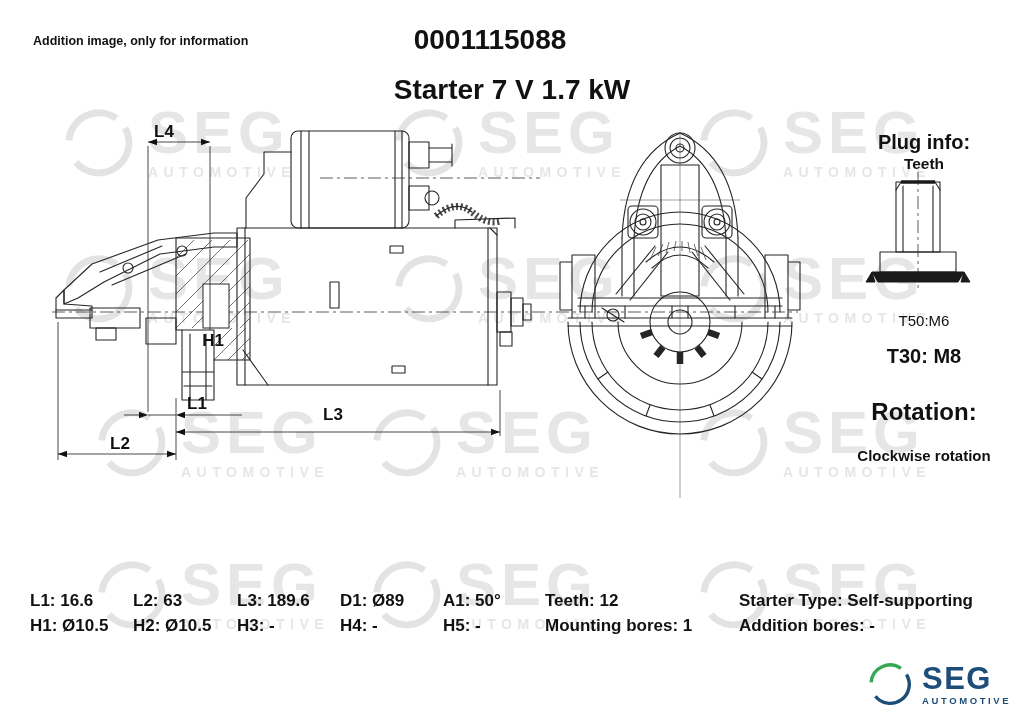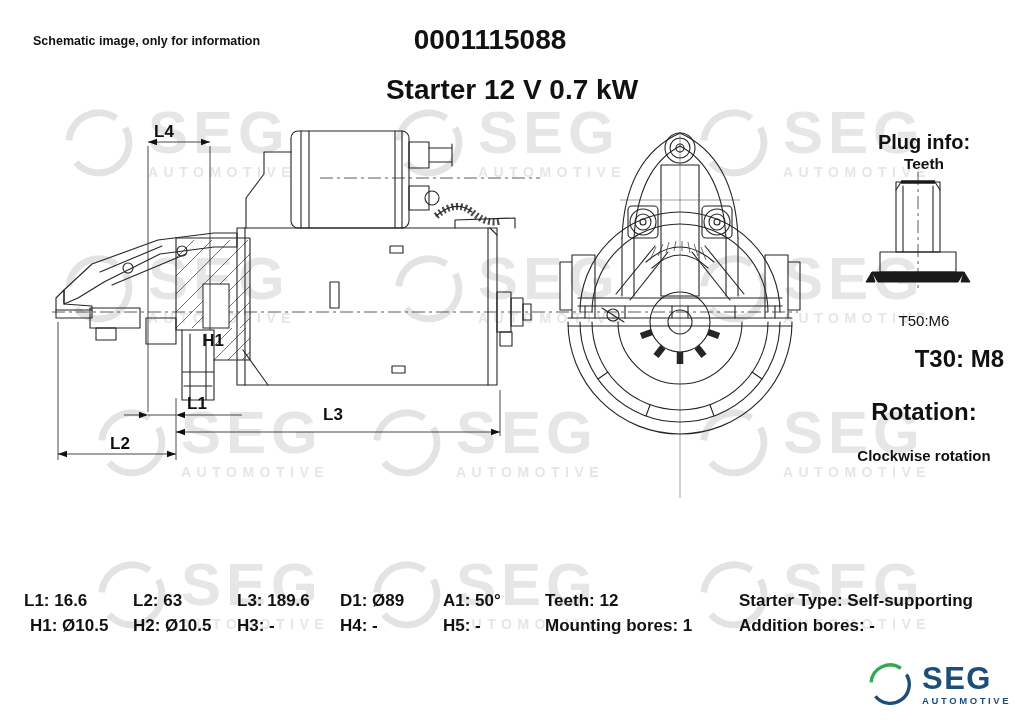--- a/index.html
+++ b/index.html
@@ -27,21 +27,21 @@
   text.dim-label{fill:#111;stroke:none;font-size:17px;font-weight:bold;text-anchor:middle;}
   
   .txt{position:absolute;z-index:2;}
   .disclaimer{left:33px;top:34px;font-size:12.5px;font-weight:bold;}
   .part-number{left:190px;top:24px;width:600px;text-align:center;font-size:28px;font-weight:bold;}
   .doc-title{left:212px;top:74px;width:600px;text-align:center;font-size:28px;font-weight:bold;}
   .plug-col{position:absolute;left:844px;width:160px;text-align:center;z-index:2;}
   .plug-heading{top:108px;font-size:20px;font-weight:bold;margin-top:23px;}
   .plug-type{top:155px;font-size:15.5px;font-weight:bold;}
   .plug-t50{top:312px;font-size:15px;font-weight:normal;}
-  .plug-t30{top:345px;font-size:24px;font-weight:bold;text-align:right;}
+  .plug-t30{top:345px;font-size:20px;font-weight:bold;}
   .rot-heading{top:398px;font-size:24px;font-weight:bold;}
   .rot-value{top:447px;font-size:15px;font-weight:bold;}
   
   .spec-cell{position:absolute;font-size:17px;font-weight:bold;white-space:nowrap;z-index:2;}
   
   .logo{position:absolute;left:866px;top:660px;display:flex;align-items:center;gap:8px;z-index:2;}
   .logo-ring path{fill:none;stroke-width:3.4;}
   .logo-text{display:flex;flex-direction:column;line-height:1;}
   .logo-brand{font-size:31px;font-weight:bold;letter-spacing:1.5px;color:#1c4e79;}
   .logo-sub{font-size:9.5px;font-weight:bold;letter-spacing:2.6px;color:#1c4e79;margin-top:2px;}
@@ -301,33 +301,33 @@
     <path class="ln" d="M903 186 V252 M933 186 V252"></path>
     <path d="M901 182 H935" fill="none" stroke="#1a1a1a" stroke-width="3.5"></path>
     <path class="ln" d="M896 190 L901 182 M940 190 L935 182"></path>
     <rect class="ln" x="880" y="252" width="76" height="20"></rect>
     <path class="solid" d="M872 272 H964 L958 282 H878 Z"></path>
     <path class="solid" d="M866 282 L872 272 L875 282 Z"></path>
     <path class="solid" d="M970 282 L964 272 L961 282 Z"></path>
   </g>
 </svg>
 
-<div class="txt disclaimer">Schematic image, only for information</div>
+<div class="txt disclaimer">Addition image, only for information</div>
 <div class="txt part-number">0001115088</div>
-<div class="txt doc-title">Starter 12 V 0.7 kW</div>
+<div class="txt doc-title">Starter 7 V 1.7 kW</div>
 
 <div class="plug-col plug-heading">Plug info:</div>
 <div class="plug-col plug-type">Teeth</div>
 <div class="plug-col plug-t50">T50:M6</div>
 <div class="plug-col plug-t30">T30: M8</div>
 <div class="plug-col rot-heading">Rotation:</div>
 <div class="plug-col rot-value">Clockwise rotation</div>
 
 <div>
-  <div class="spec-cell" style="left:24px;top:591px">L1: 16.6</div>
+  <div class="spec-cell" style="left:30px;top:591px">L1: 16.6</div>
   <div class="spec-cell" style="left:133px;top:591px">L2: 63</div>
   <div class="spec-cell" style="left:237px;top:591px">L3: 189.6</div>
   <div class="spec-cell" style="left:340px;top:591px">D1: Ø89</div>
   <div class="spec-cell" style="left:443px;top:591px">A1: 50°</div>
   <div class="spec-cell" style="left:545px;top:591px">Teeth: 12</div>
   <div class="spec-cell" style="left:739px;top:591px">Starter Type: Self-supporting</div>
   <div class="spec-cell" style="left:30px;top:616px">H1: Ø10.5</div>
   <div class="spec-cell" style="left:133px;top:616px">H2: Ø10.5</div>
   <div class="spec-cell" style="left:237px;top:616px">H3: -</div>
   <div class="spec-cell" style="left:340px;top:616px">H4: -</div>

